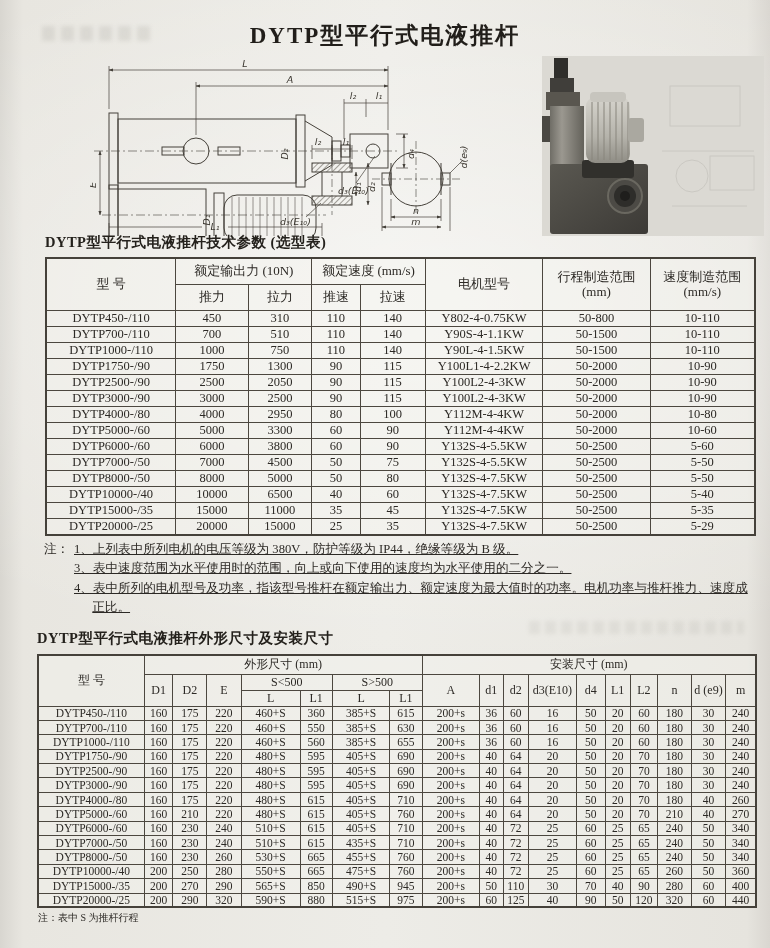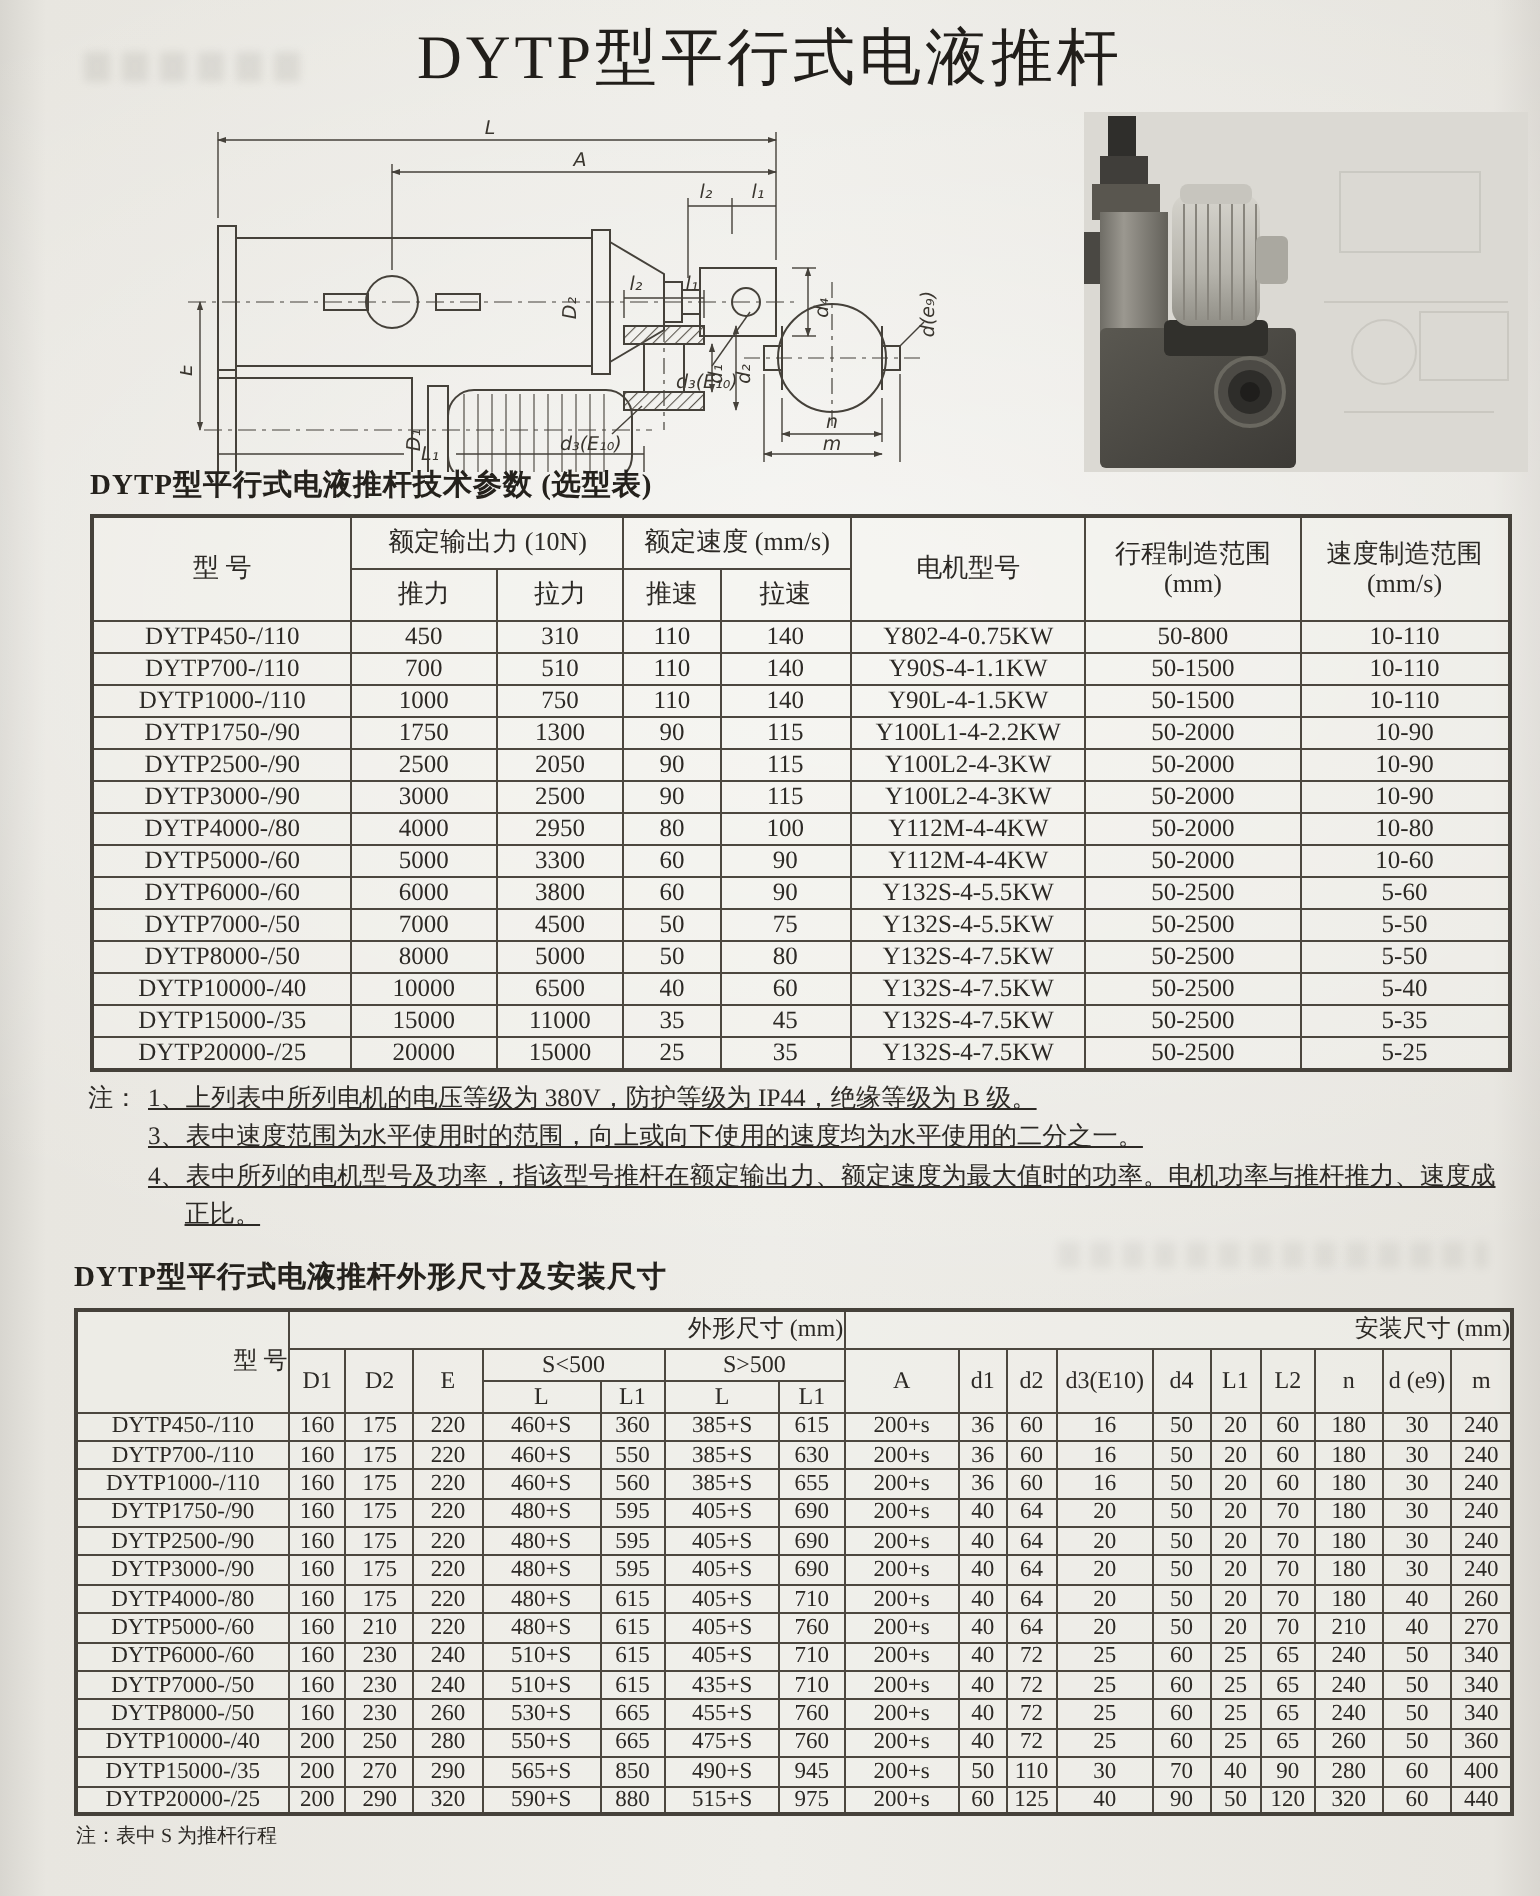--- a/index.html
+++ b/index.html
@@ -10,22 +10,22 @@
     color:#2e2b27;
     background:#e9e7e2;
   }
   .page{
     position:relative; width:770px; height:948px; overflow:hidden;
     background:
       radial-gradient(ellipse 900px 520px at 55% 32%, rgba(255,255,255,.5), rgba(255,255,255,0) 72%),
       linear-gradient(90deg,#d8d6d0 0,#e8e6e0 3%,#edece7 50%,#e6e4de 97%,#d9d6d0 100%);
   }
   .page-title{
-    position:absolute; top:8px; left:0; right:0;
-    text-align:center; font-size:31px; font-weight:normal;
+    position:absolute; top:20px; left:0; right:0;
+    text-align:center; font-size:23px; font-weight:bold;
     letter-spacing:2px; color:#211e1a;
   }
   .smudge{ position:absolute; filter:blur(2px); pointer-events:none; }
   #smudge-top-left{
     top:26px; left:42px; width:112px; height:15px; opacity:.30;
     background:repeating-linear-gradient(90deg, rgba(140,138,130,.55) 0 13px, transparent 13px 19px);
   }
   #smudge-mid-right{
     top:621px; right:26px; width:215px; height:13px; opacity:.16;
     background:repeating-linear-gradient(90deg, rgba(120,118,110,.6) 0 11px, transparent 11px 16px);
@@ -62,21 +62,21 @@
     position:absolute; top:540px; left:44px; width:708px;
     font-size:12.6px; line-height:1.54; color:#2c2925;
     display:flex;
   }
   .notes-label{ flex:0 0 30px; }
   .notes-items{ flex:1;text-decoration:underline; }
   .notes-items div{ padding-left:1.45em; text-indent:-1.45em; }
 
   #dim-table{ top:654px; left:37px; width:720px; font-size:11.5px; }
   #dim-table thead th{ font-size:12px; }
-  #dim-table thead tr:nth-child(1) th{ height:19px;text-align:right; }
+  #dim-table thead tr:nth-child(1) th{ height:19px; }
   #dim-table thead tr:nth-child(2) th{ height:16px; }
   #dim-table thead tr:nth-child(3) th{ height:14px; }
   #dim-table tbody td{ height:14.4px; padding:0 1px; }
 
   #note2{ position:absolute; top:911px; left:38px; font-size:10px; color:#2c2925; }
 </style>
 </head>
 <body>
 
 <div class="page">
@@ -431,21 +431,21 @@
           <td>5-35</td>
         </tr>
         <tr>
           <td>DYTP20000-/25</td>
           <td>20000</td>
           <td>15000</td>
           <td>25</td>
           <td>35</td>
           <td>Y132S-4-7.5KW</td>
           <td>50-2500</td>
-          <td>5-25</td>
+          <td>5-29</td>
         </tr>
       </tbody>
   </table>
 
   <div id="notes1">
     <div class="notes-label">注：</div>
     <div class="notes-items">
       <div>1、上列表中所列电机的电压等级为 380V，防护等级为 IP44，绝缘等级为 B 级。</div>
       <div>3、表中速度范围为水平使用时的范围，向上或向下使用的速度均为水平使用的二分之一。</div>
       <div>4、表中所列的电机型号及功率，指该型号推杆在额定输出力、额定速度为最大值时的功率。电机功率与推杆推力、速度成正比。</div>

